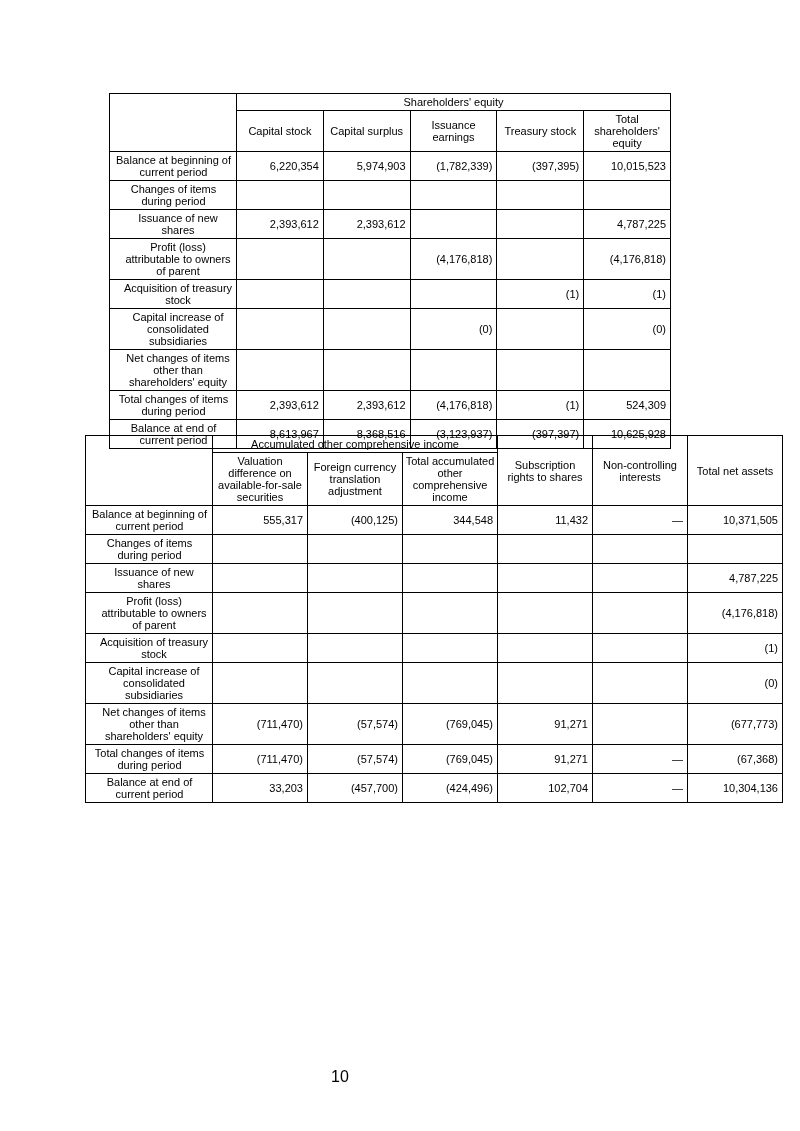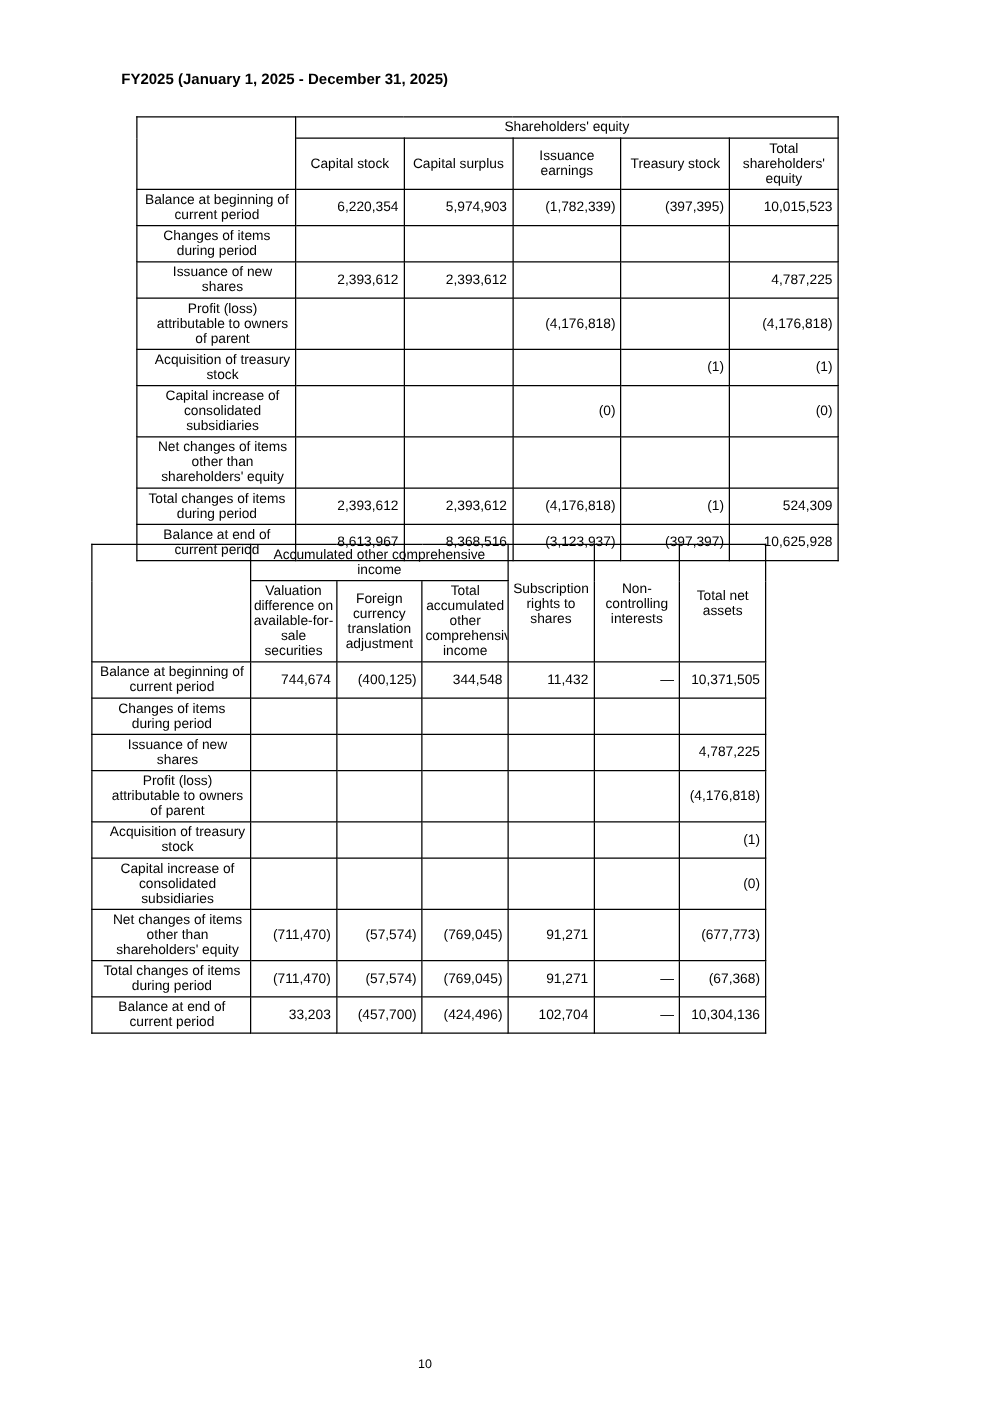--- a/index.html
+++ b/index.html
@@ -4,35 +4,34 @@
 <style>
   html,body{margin:0;padding:0;background:#fff;}
   .page{
     position:relative;width:800px;height:1131px;background:#ffffff;
     font-family:"Liberation Sans",sans-serif;color:#000;overflow:hidden;
   }
   .title{position:absolute;left:97px;top:56px;font-size:12px;font-weight:bold;}
   .unit-note{position:absolute;left:85px;top:77px;width:553px;text-align:right;font-size:12px;}
   table{border-collapse:collapse;table-layout:fixed;font-size:11px;line-height:12px;}
   #t1{position:absolute;left:85px;top:93px;width:562px;margin-left:24px;}
-  #t2{position:absolute;left:73px;top:435px;width:540px;}
+  #t2{position:absolute;left:85px;top:435px;width:698px;}
   th,td{border:1px solid #000;padding:1px 4px;vertical-align:middle;font-weight:normal;overflow:hidden;}
   th{text-align:center;padding:2px 2px;}
   th.label-col{width:122px;}
   td.label{text-align:center;padding:2px 3px 2px 4px;}
   td.label.indent{padding-left:13px;}
   td.num{text-align:right;padding-right:4px;}
   td{height:24px;}
-  .page-number{position:absolute;left:0;top:1068px;width:680px;text-align:center;font-size:10px;margin-top:18px;}
+  .page-number{position:absolute;left:0;top:1068px;width:680px;text-align:center;font-size:16px;}
 </style>
 </head>
 <body>
 
 <div class="page">
-  <div class="title">FY2025 (January 1, 2025 - December 31, 2025)</div>
 
   <table id="t1">
       <thead>
         <tr>
           <th class="label-col" rowspan="2"></th>
           <th colspan="5">Shareholders' equity</th>
         </tr>
         <tr>
           <th>Capital stock</th>
           <th>Capital surplus</th>
@@ -127,21 +126,21 @@
         </tr>
         <tr>
           <th>Valuation difference on available-for-sale securities</th>
           <th>Foreign currency translation adjustment</th>
           <th>Total accumulated other comprehensive income</th>
         </tr>
       </thead>
       <tbody>
         <tr>
           <td class="label">Balance at beginning of current period</td>
-          <td class="num">744,674</td>
+          <td class="num">555,317</td>
           <td class="num">(400,125)</td>
           <td class="num">344,548</td>
           <td class="num">11,432</td>
           <td class="num">—</td>
           <td class="num">10,371,505</td>
         </tr>
         <tr>
           <td class="label">Changes of items during period</td>
           <td class="num"></td>
           <td class="num"></td>

